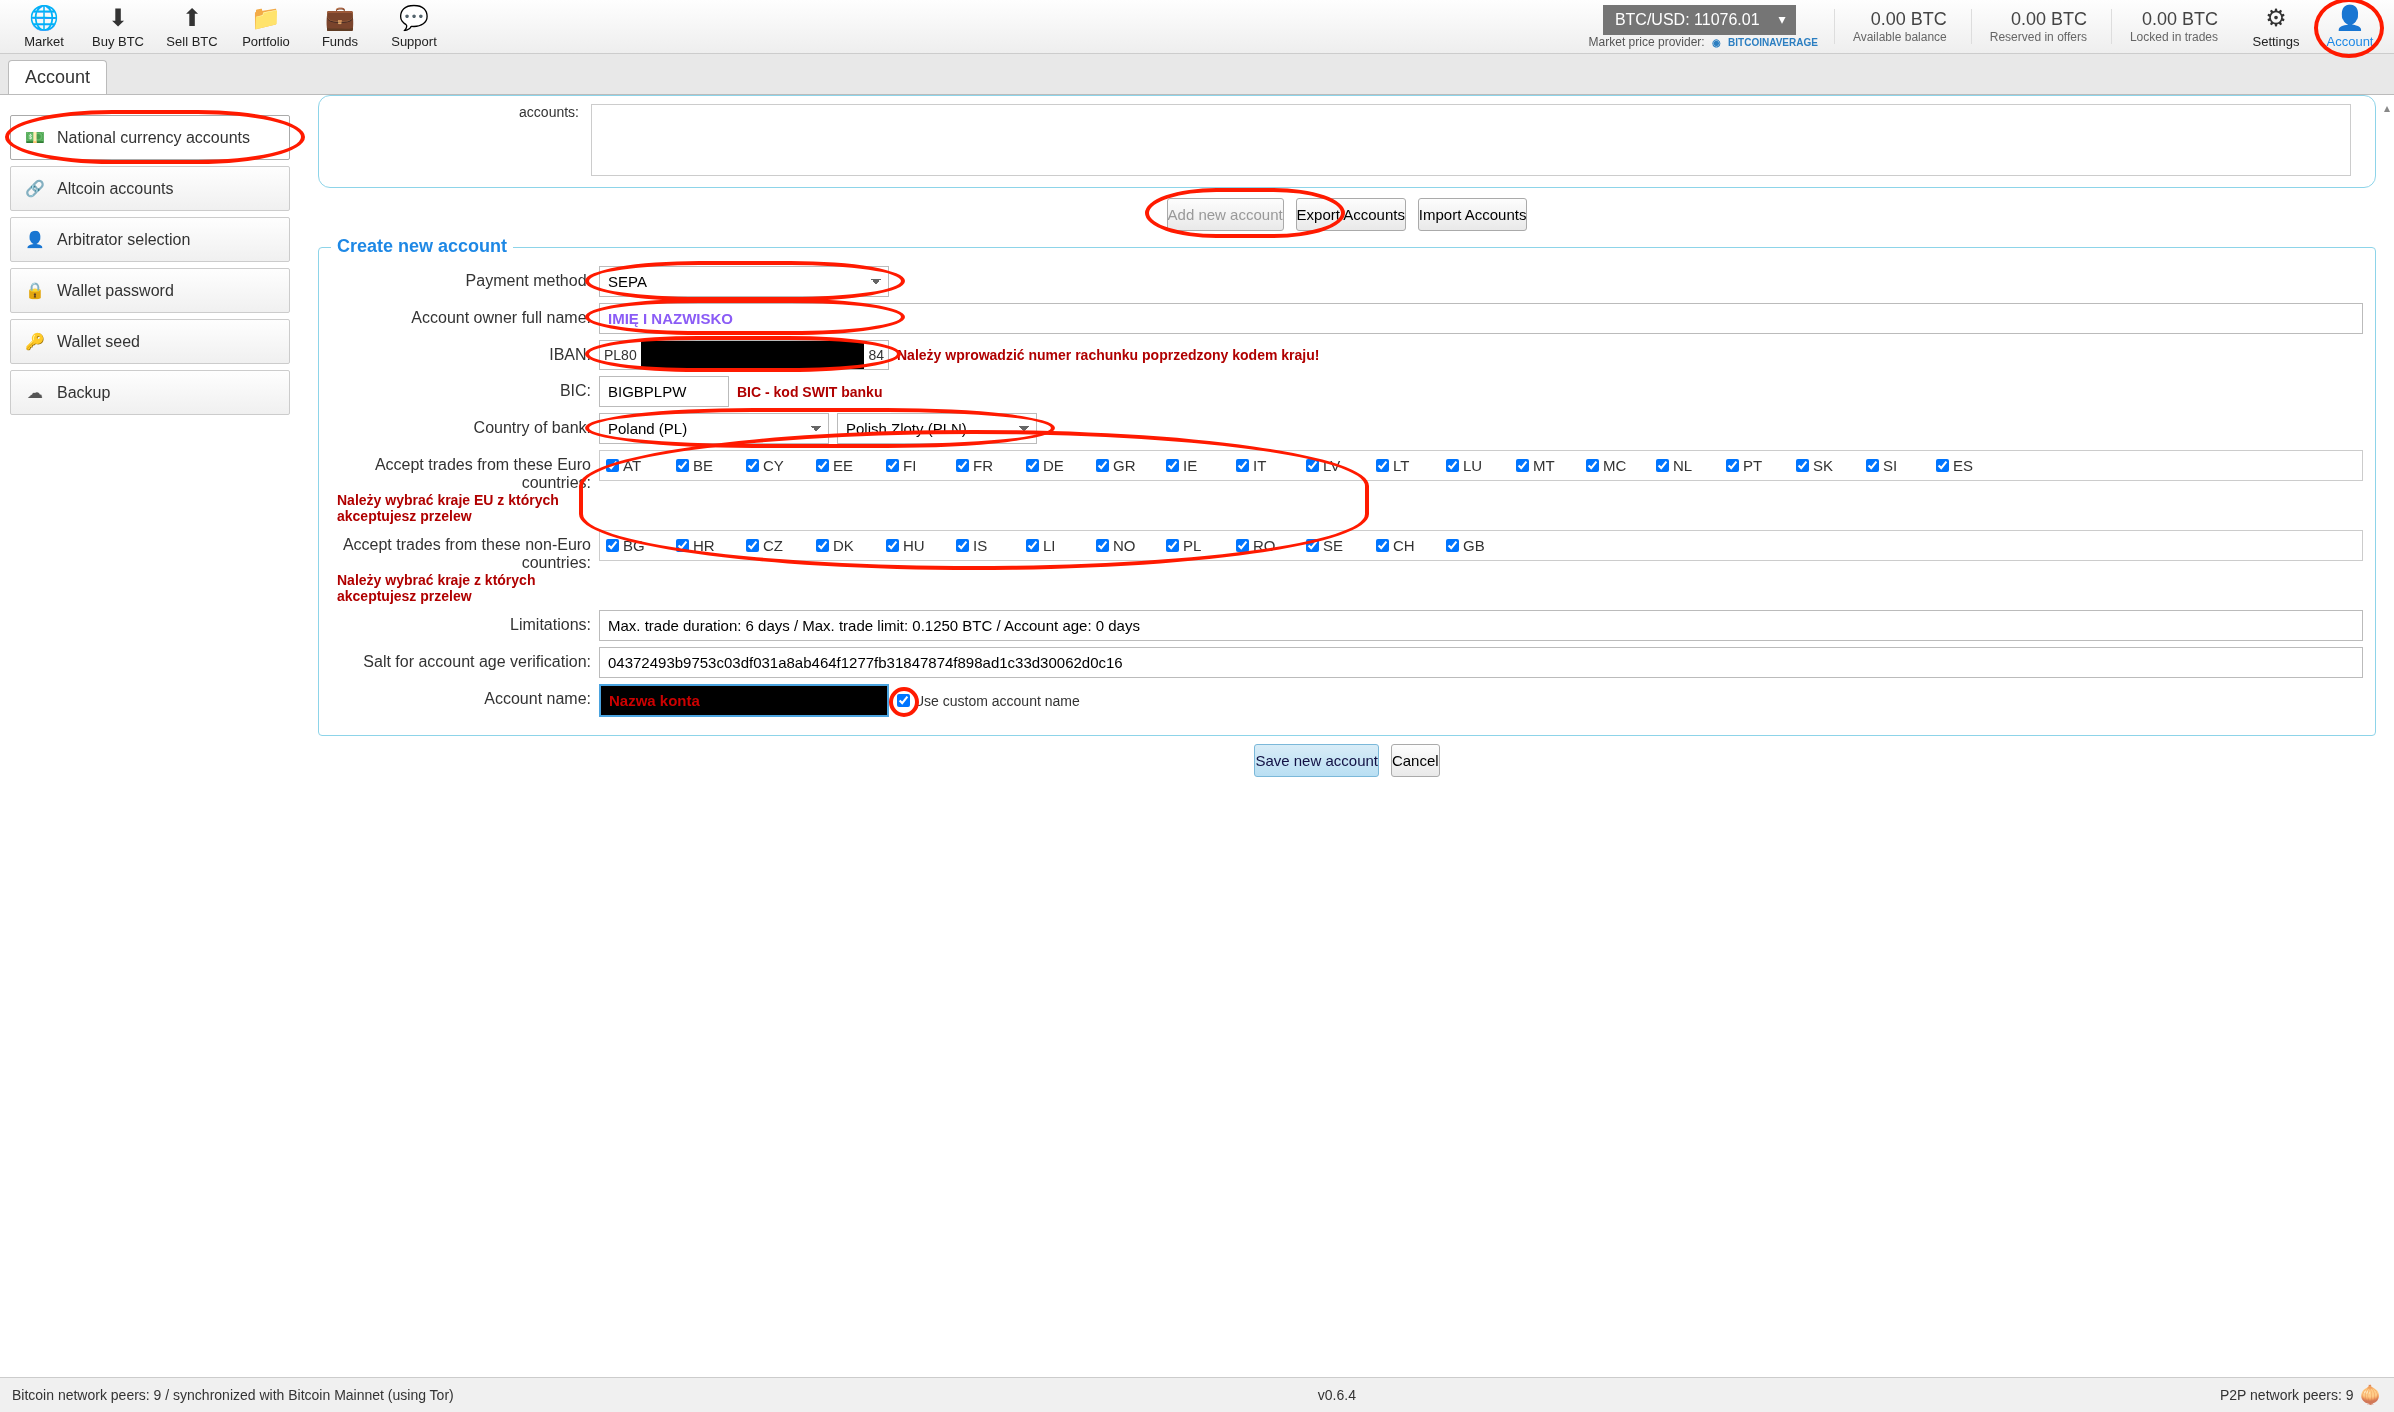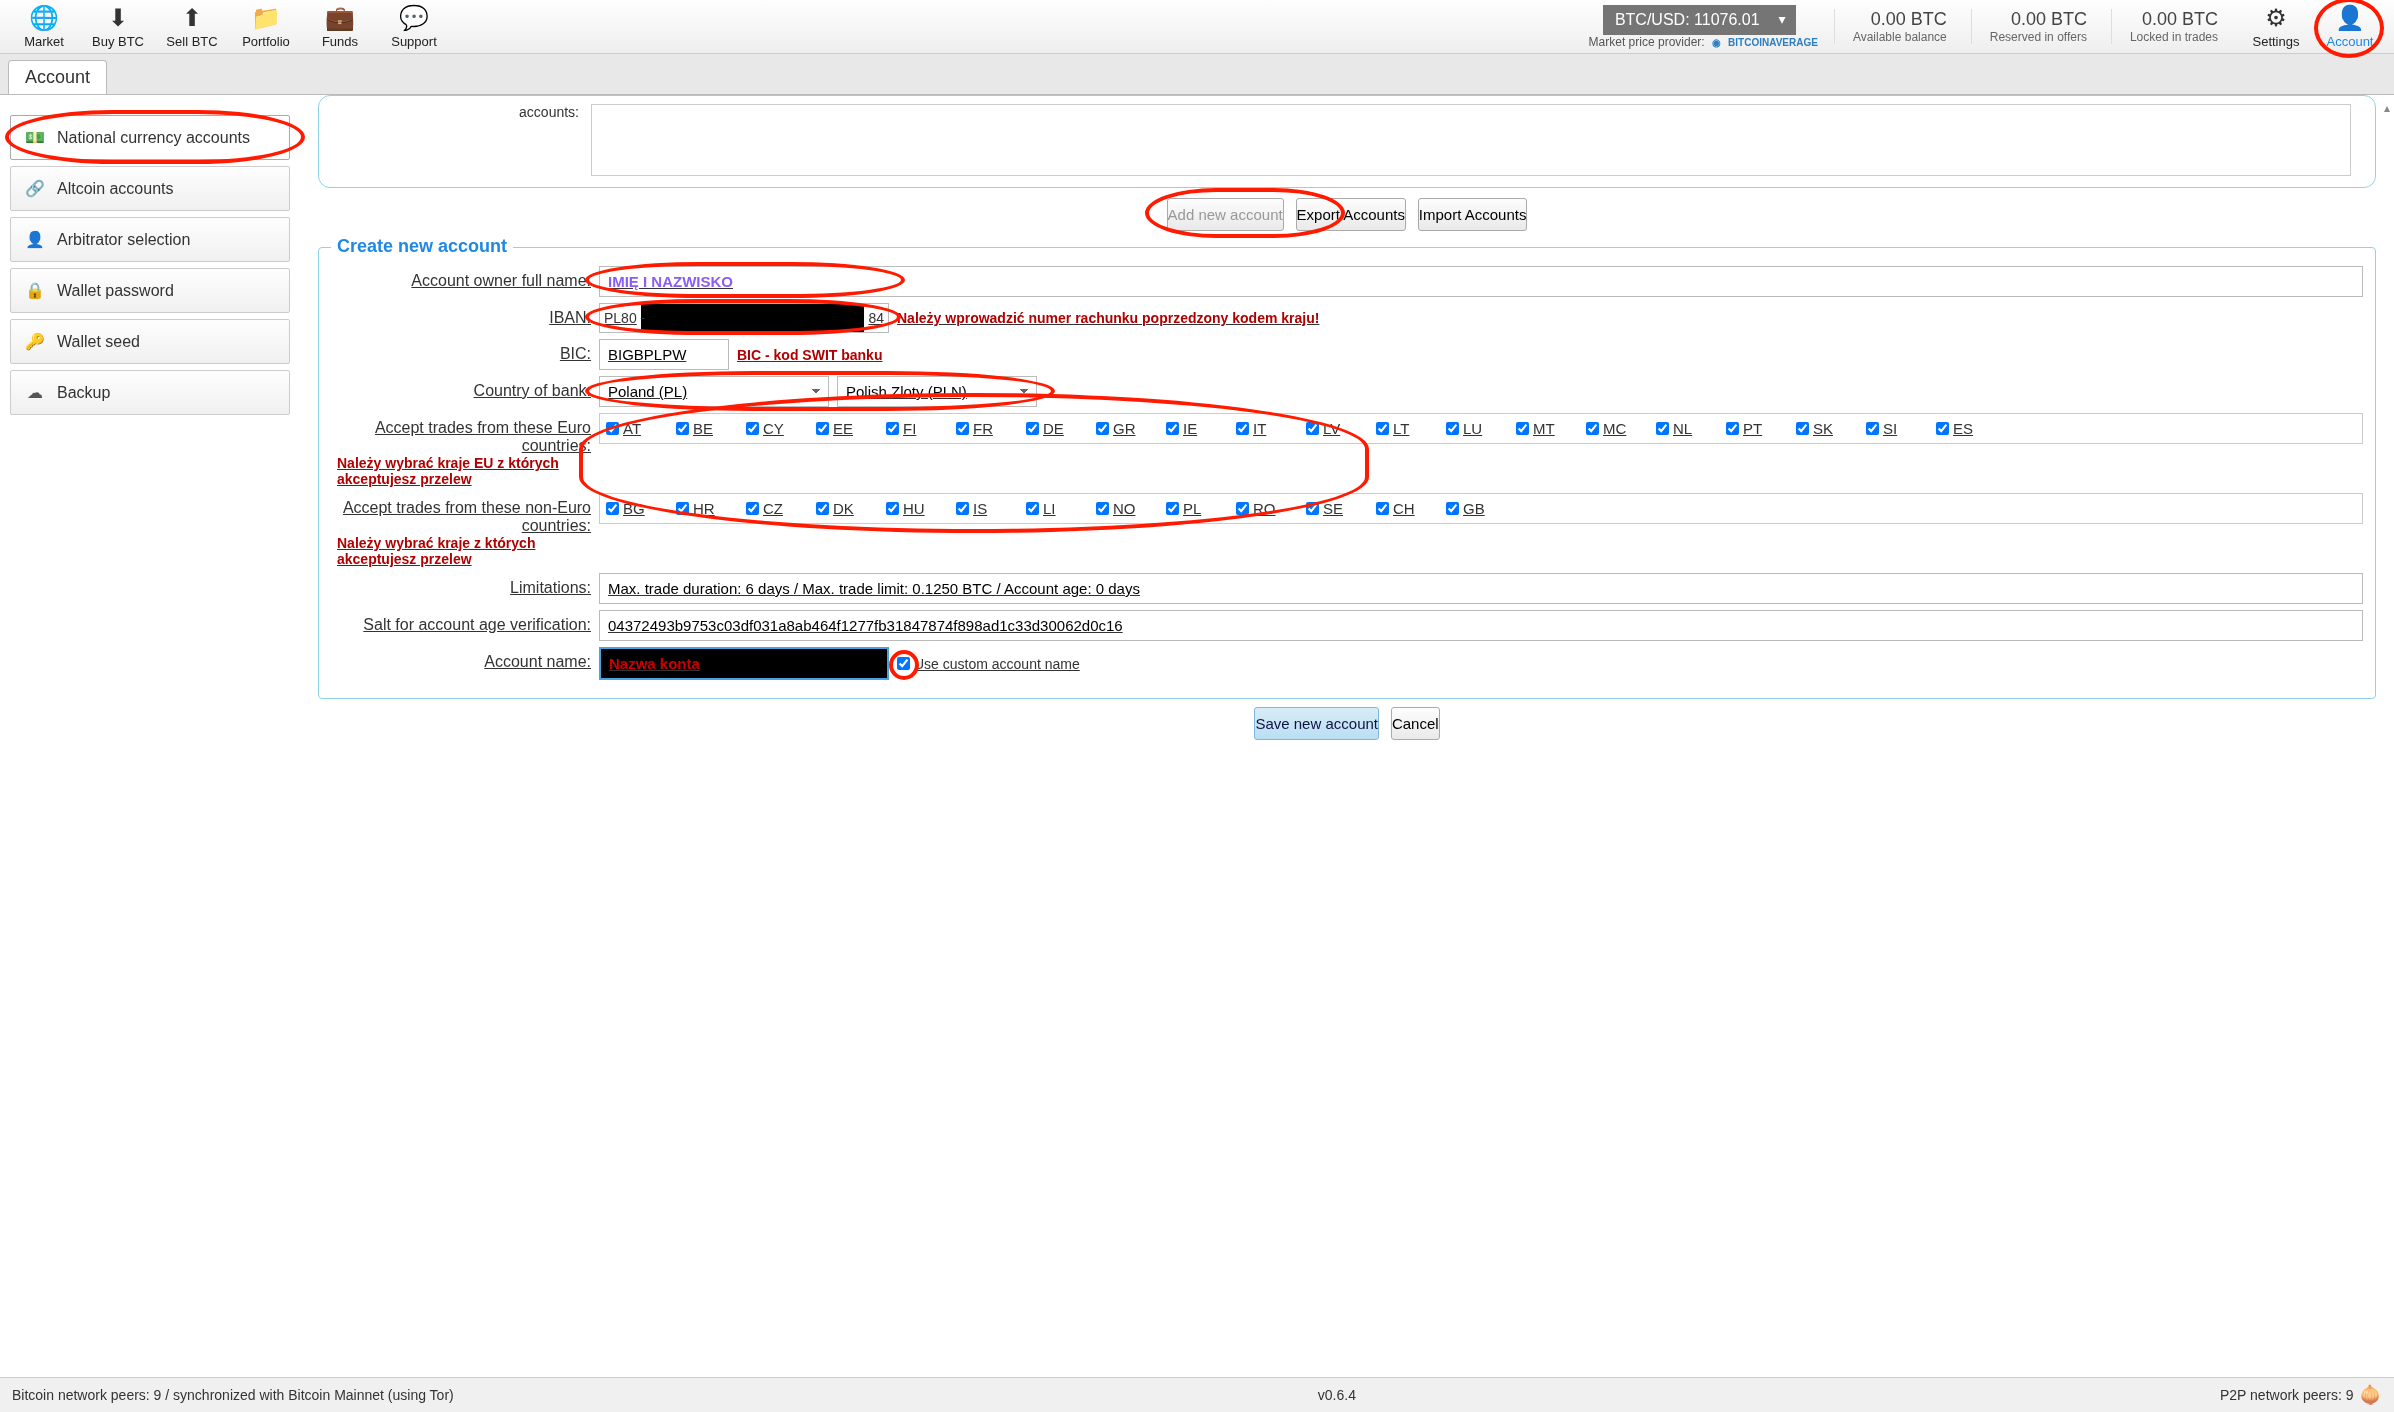--- a/index.html
+++ b/index.html
@@ -151,21 +151,20 @@
 .btn.primary { background: linear-gradient(#d8ecf7, #b9dff3); border-color: #7bb8d9; color: #114; }
 .btn.disabled { color: #999; }
 
 
 .form-panel {
   border: 1px solid #8dd4e9;
   border-radius: 4px;
   padding: 12px;
   position: relative;
   margin-top: 16px;
-  text-decoration: underline;
 }
 .form-title {
   position: absolute;
   top: -12px;
   left: 12px;
   background: #fff;
   padding: 0 6px;
   color: #1e88e5;
   font-weight: bold;
   font-size: 18px;
@@ -348,20 +347,29 @@
           <button class="btn disabled">Add new account</button>
           <div class="anno anno-wide" style="width:200px;height:50px;top:-10px;left:-18px;"></div>
         </span>
         <button class="btn">Export Accounts</button>
         <button class="btn">Import Accounts</button>
       </div>
 
       <div class="form-panel">
         <div class="form-title">Create new account</div>
 
+        <div class="row">
+          <div class="lbl">Payment method:</div>
+          <div class="ctrl" style="position:relative;">
+            <select style="width:290px;">
+              <option>SEPA</option>
+            </select>
+            <div class="anno anno-wide" style="width:320px;height:40px;top:-5px;left:-14px;"></div>
+          </div>
+        </div>
 
         <div class="row">
           <div class="lbl">Account owner full name:</div>
           <div class="ctrl" style="position:relative;">
             <input type="text" class="full redacted" style="width: 100%;" value="IMIĘ I NAZWISKO">
             <div class="anno anno-wide" style="width:320px;height:36px;top:-4px;left:-14px;"></div>
           </div>
         </div>
 
         <div class="row">

